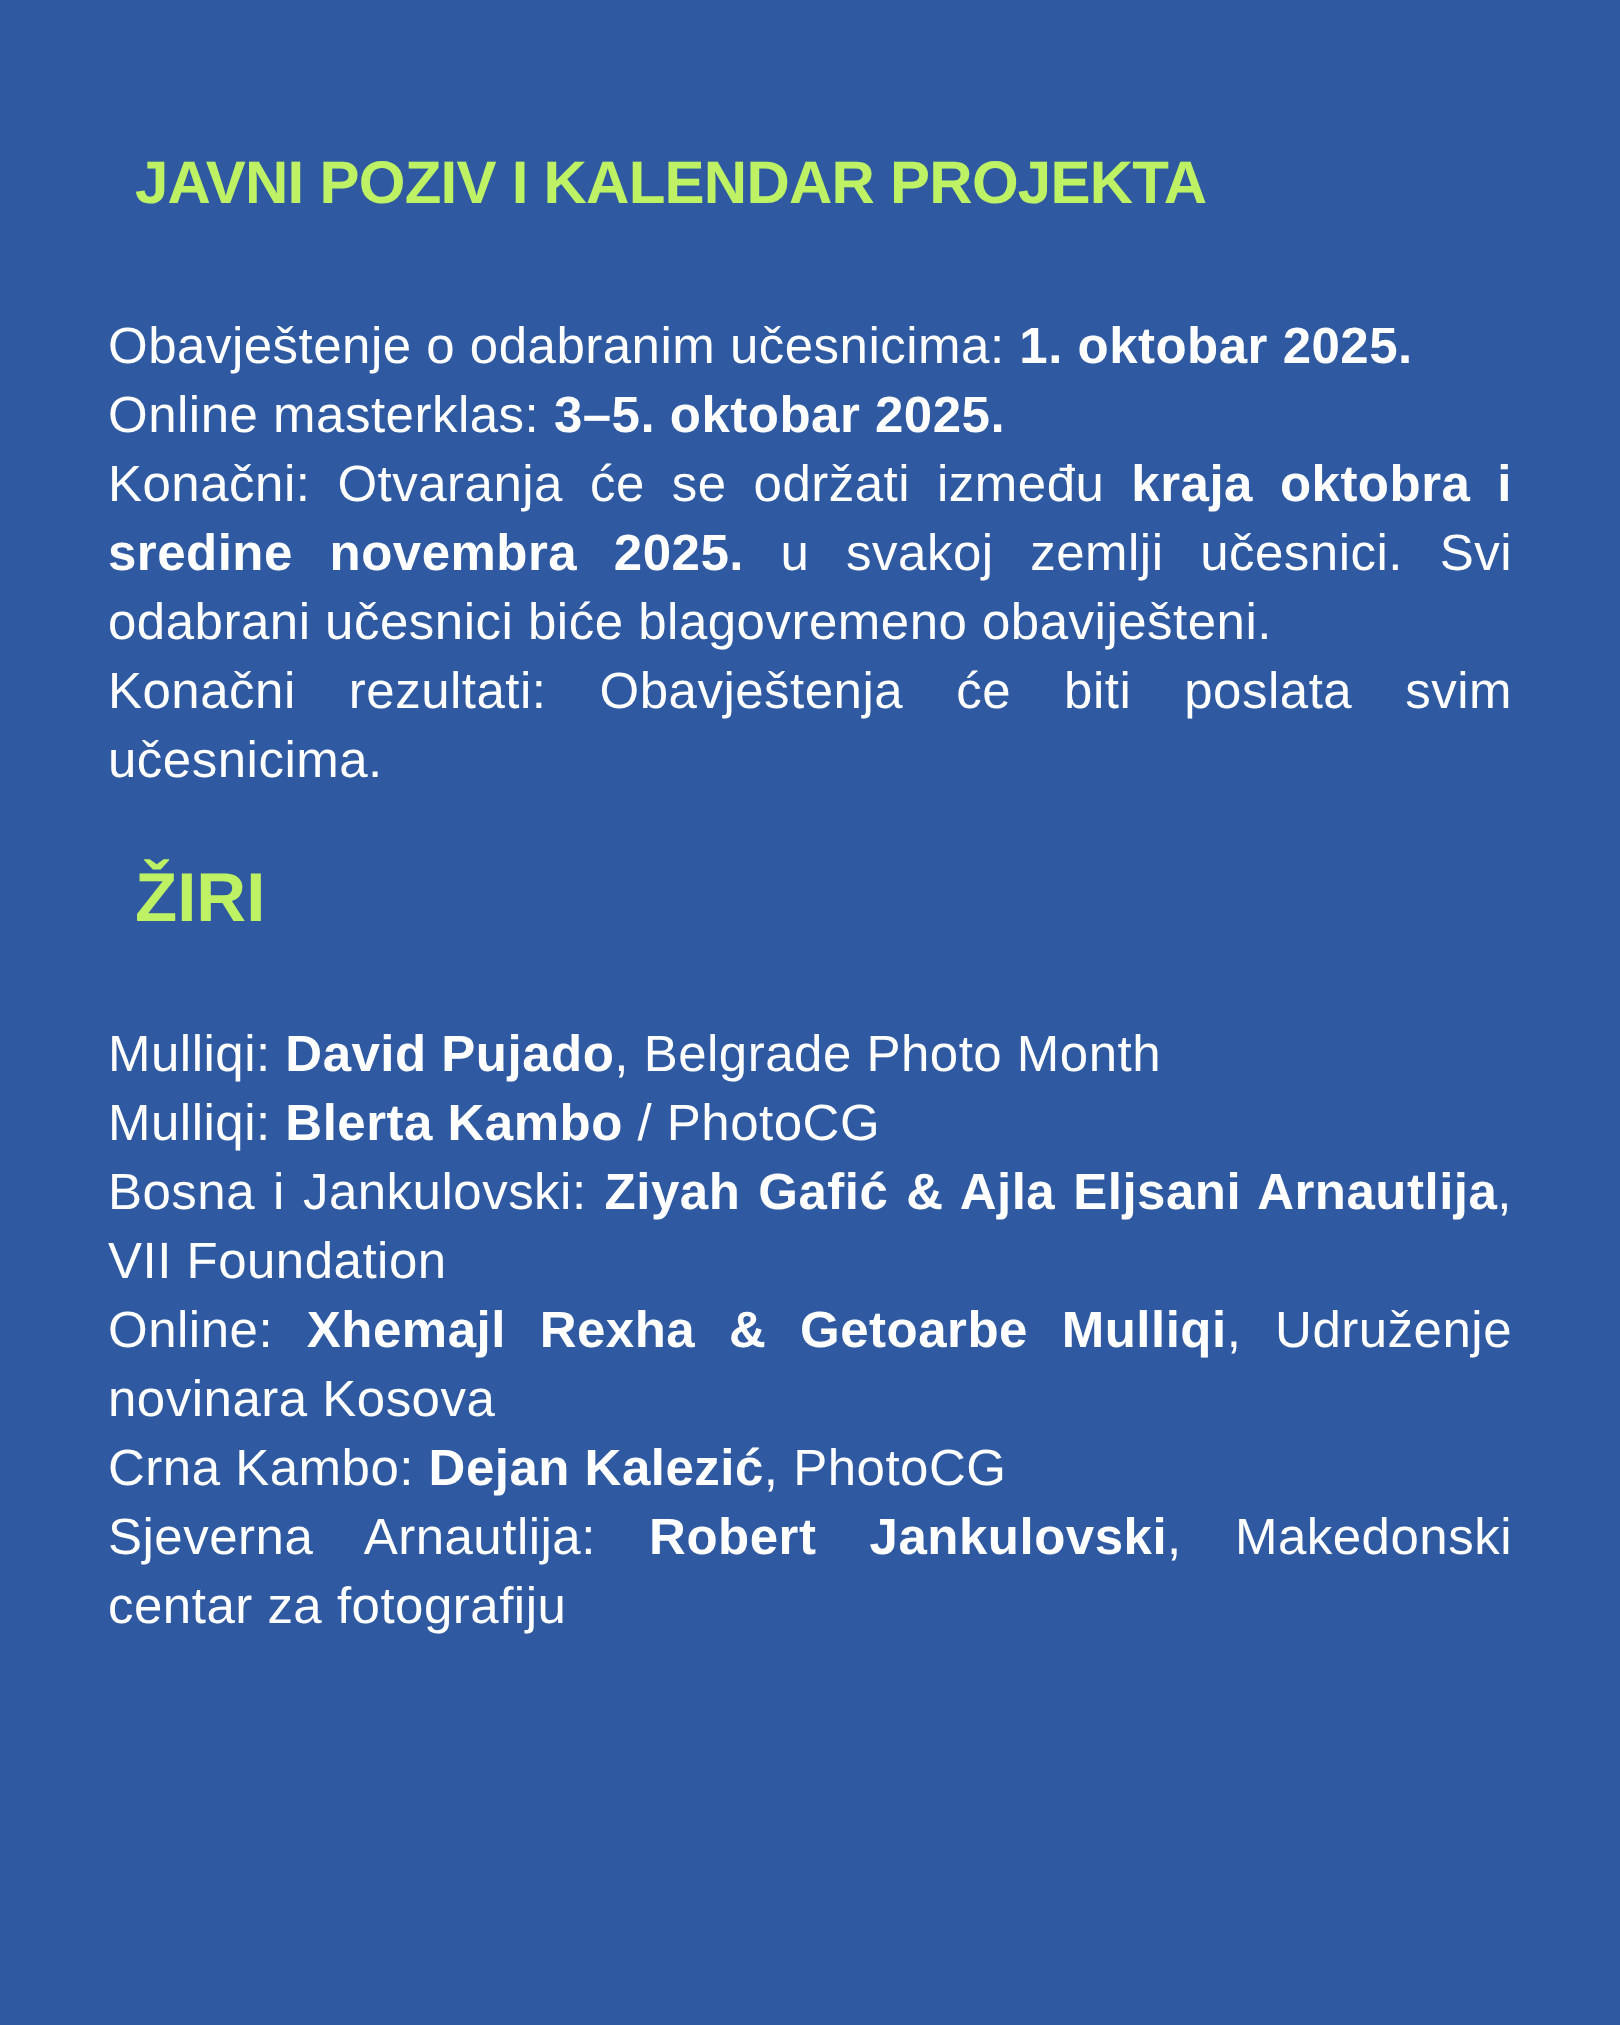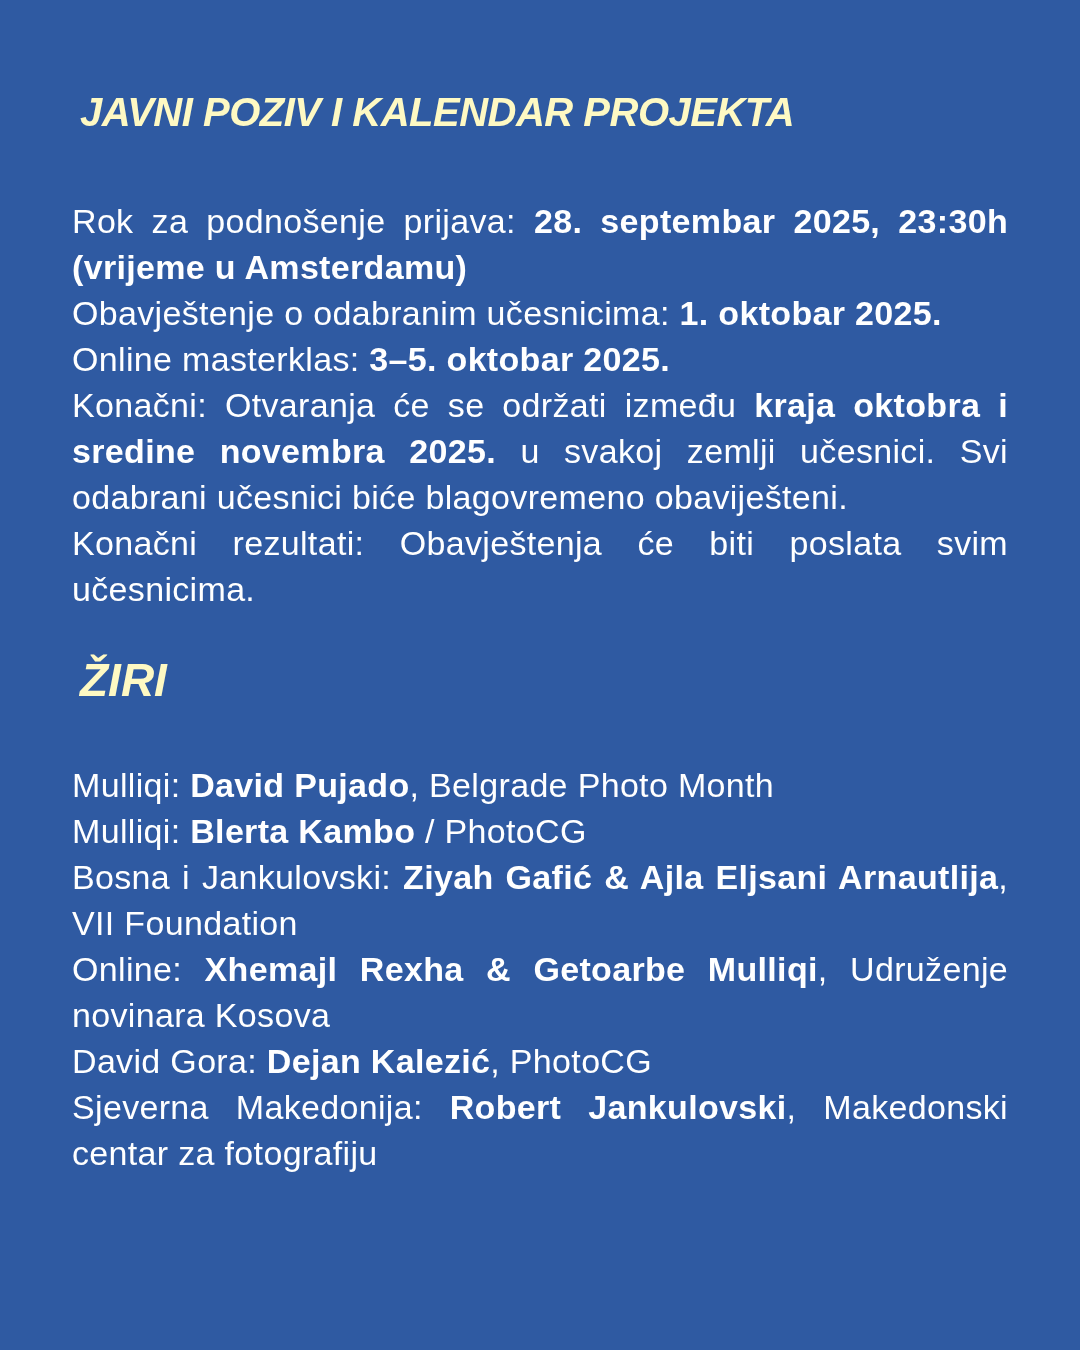--- a/index.html
+++ b/index.html
@@ -12,28 +12,27 @@
     width: 1080px;
     height: 1350px;
     box-sizing: border-box;
     padding: 0 72px;
     background: #2F5AA2;
     color: #FFFFFF;
     font-family: "Liberation Sans", sans-serif;
     overflow: hidden;
   }
   .section-title {
-    margin: 8px;
+    margin: 18px;
     padding: 0;
     font-size: 40px;
     line-height: 44px;
     font-weight: 700;
     letter-spacing: -0.5px;
-    color: #fef9c3;
-    font-style: italic;
+    color: #bef264;
   }
   .title-calendar {
     padding-top: 82px;
   }
   .title-jury {
     font-size: 46px;
     margin-top: 46px;
     letter-spacing: 0px;
   }
   .text-block {
@@ -58,34 +57,33 @@
 </style>
 </head>
 <body>
 
 <div class="poster">
 
   <section>
     <h1 class="section-title title-calendar">JAVNI POZIV I KALENDAR PROJEKTA</h1>
 
     <div class="text-block">
-      <p class="line"><span>Rok za podnošenje prijava: </span><b>28. septembar 2025, 23:30h (vrijeme u Amsterdamu)</b></p>
       <p class="line"><span>Obavještenje o odabranim učesnicima: </span><b>1. oktobar 2025.</b></p>
       <p class="line"><span>Online masterklas: </span><b>3–5. oktobar 2025.</b></p>
       <p class="line"><span>Konačni: Otvaranja će se održati između </span><b>kraja oktobra i sredine novembra 2025.</b><span> u svakoj zemlji učesnici. Svi odabrani učesnici biće blagovremeno obaviješteni.</span></p>
       <p class="line"><span>Konačni rezultati: Obavještenja će biti poslata svim učesnicima.</span></p>
     </div>
   </section>
 
   <section>
     <h2 class="section-title title-jury">ŽIRI</h2>
 
     <div class="text-block jury-block">
       <p class="line"><span>Mulliqi: </span><b>David Pujado</b><span>, Belgrade Photo Month</span></p>
       <p class="line"><span>Mulliqi: </span><b>Blerta Kambo</b><span> / PhotoCG</span></p>
       <p class="line"><span>Bosna i Jankulovski: </span><b>Ziyah Gafić &amp; Ajla Eljsani Arnautlija</b><span>, VII Foundation</span></p>
       <p class="line"><span>Online: </span><b>Xhemajl Rexha &amp; Getoarbe Mulliqi</b><span>, Udruženje novinara Kosova</span></p>
-      <p class="line"><span>David Gora: </span><b>Dejan Kalezić</b><span>, PhotoCG</span></p>
-      <p class="line"><span>Sjeverna Makedonija: </span><b>Robert Jankulovski</b><span>, Makedonski centar za fotografiju</span></p>
+      <p class="line"><span>Crna Kambo: </span><b>Dejan Kalezić</b><span>, PhotoCG</span></p>
+      <p class="line"><span>Sjeverna Arnautlija: </span><b>Robert Jankulovski</b><span>, Makedonski centar za fotografiju</span></p>
     </div>
   </section>
 
 </div>
 
 </body></html>

